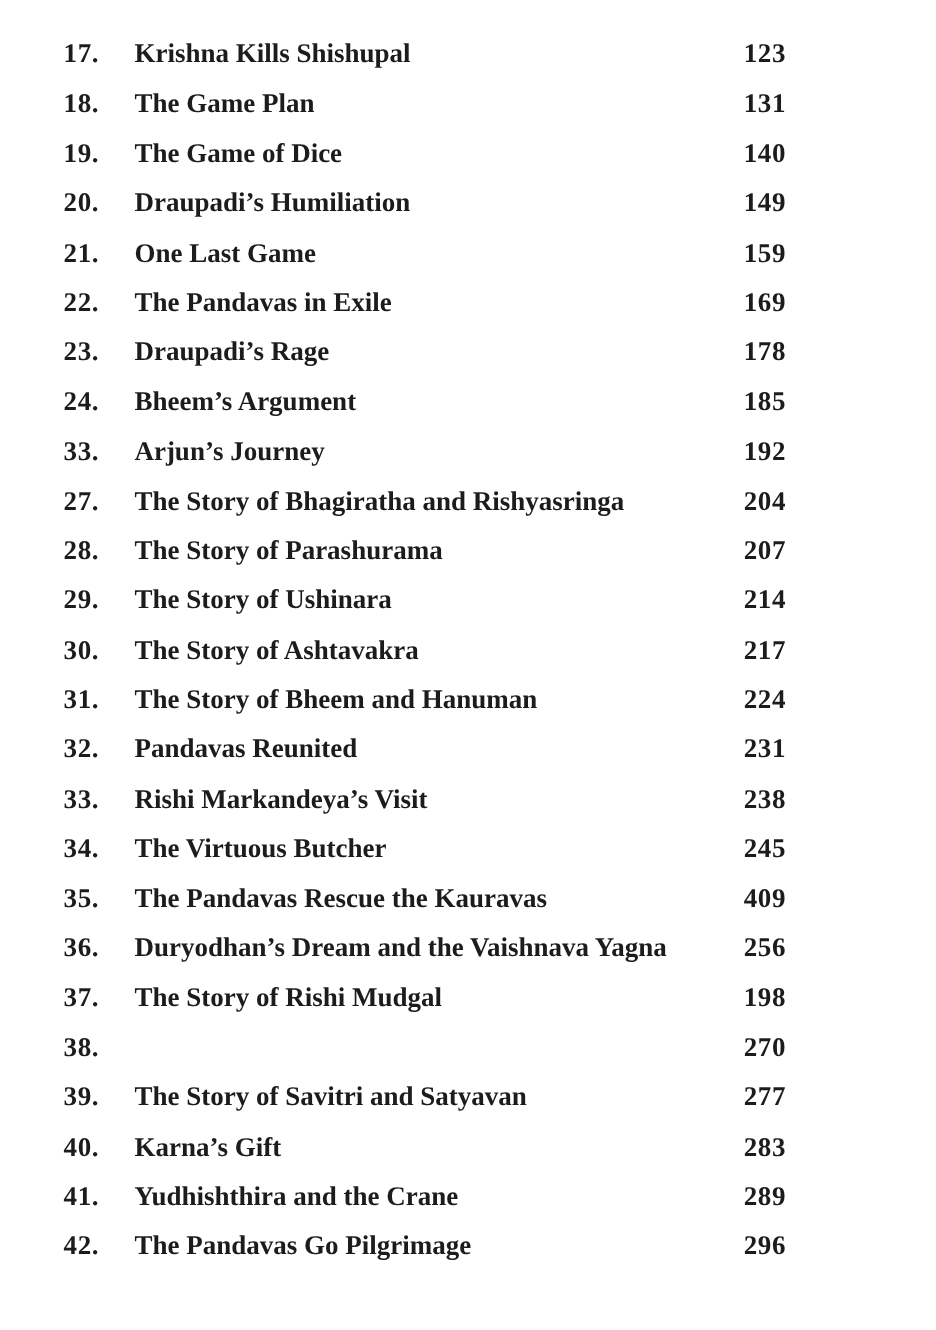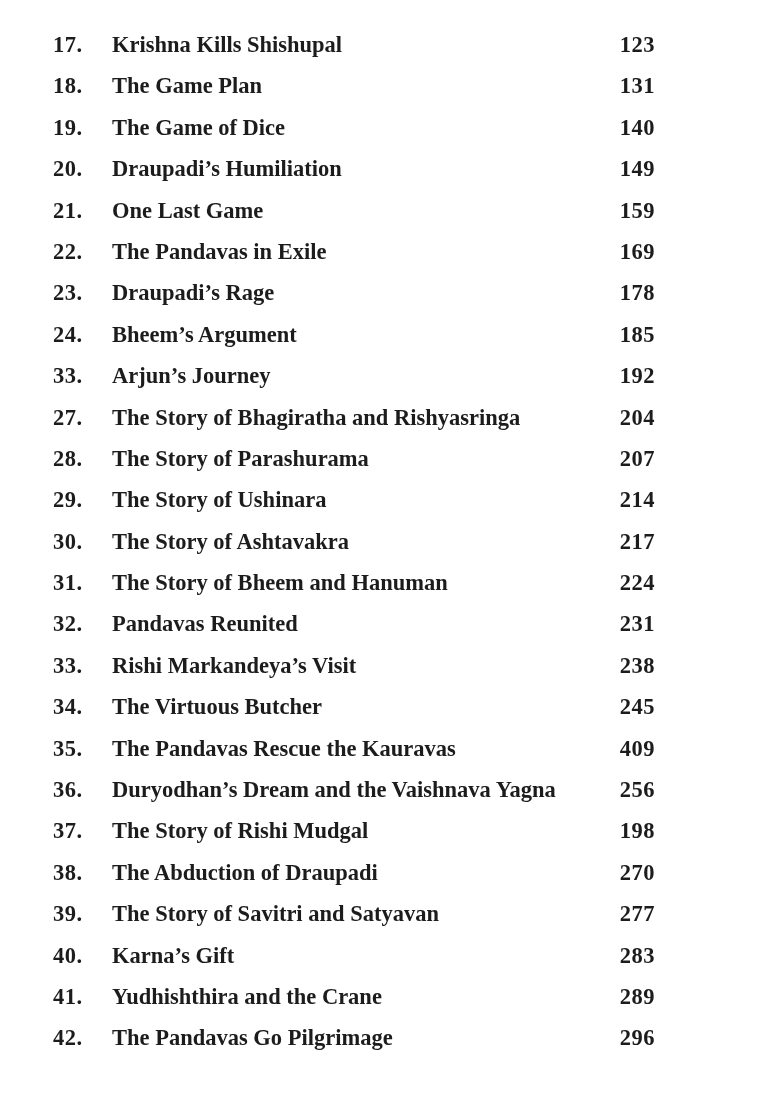--- a/index.html
+++ b/index.html
@@ -150,21 +150,20 @@
       <span class="toc-title">Duryodhan’s Dream and the Vaishnava Yagna</span>
       <span class="toc-page">256</span>
     </li>
   <li class="toc-row">
       <span class="toc-num">37.</span>
       <span class="toc-title">The Story of Rishi Mudgal</span>
       <span class="toc-page">198</span>
     </li>
   <li class="toc-row">
       <span class="toc-num">38.</span>
-      <span class="toc-title">The Abduction of Draupadi</span>
       <span class="toc-page">270</span>
     </li>
   <li class="toc-row">
       <span class="toc-num">39.</span>
       <span class="toc-title">The Story of Savitri and Satyavan</span>
       <span class="toc-page">277</span>
     </li>
   <li class="toc-row">
       <span class="toc-num">40.</span>
       <span class="toc-title">Karna’s Gift</span>

